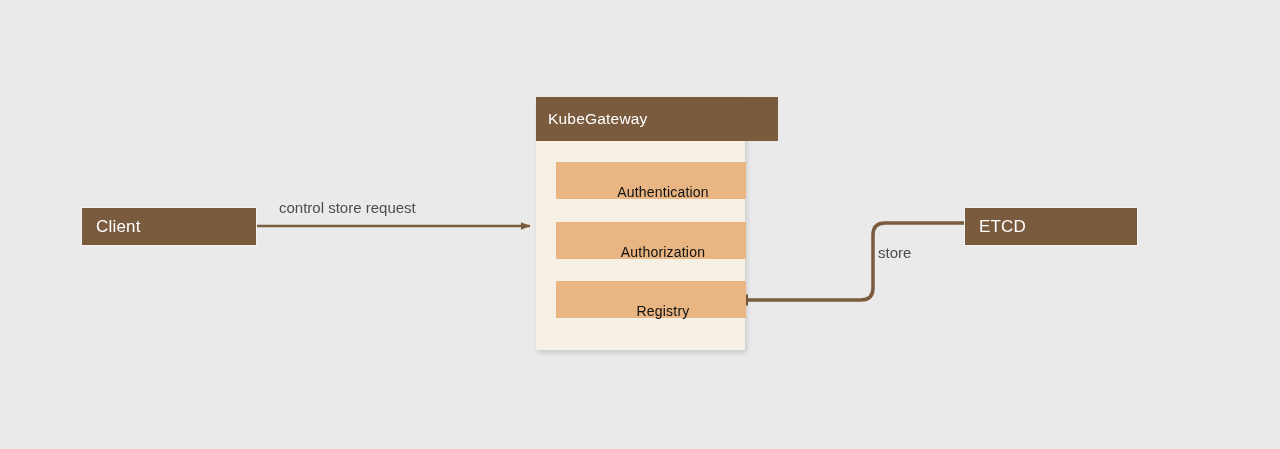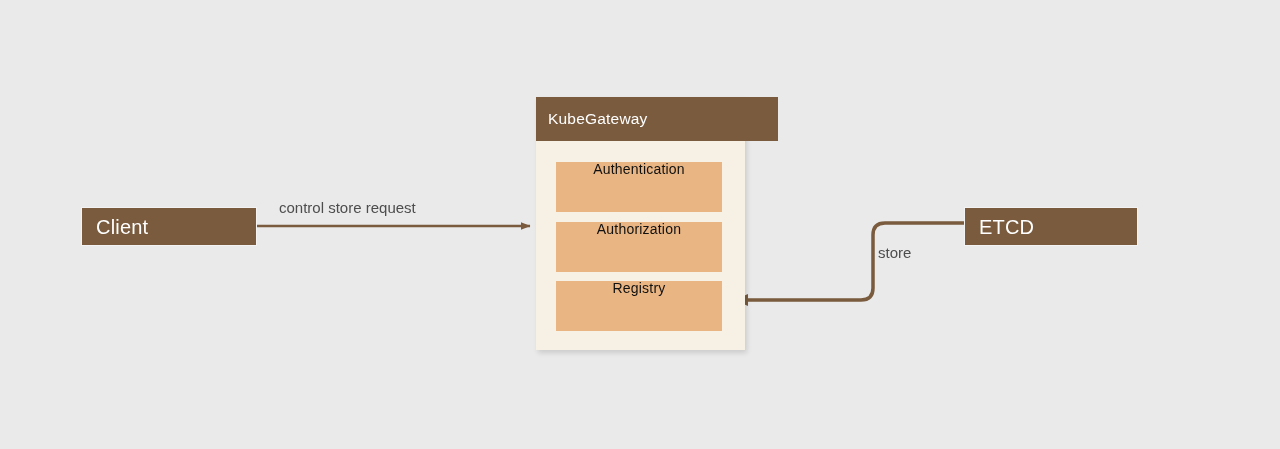--- a/index.html
+++ b/index.html
@@ -25,21 +25,21 @@
     box-sizing: border-box;
     border: 1px solid #f3f3f3;
     display: flex;
     align-items: center;
   }
   .node-brown {
     background: #7a5b3e;
     color: #ffffff;
   }
   .node-label {
-    font-size: 20px;
+    font-size: 17px;
     letter-spacing: .2px;
     line-height: 1;
     white-space: nowrap;
   }
 
   
   #client-node {
     left: 81px;
     top: 207px;
     width: 176px;
@@ -78,26 +78,27 @@
     padding-left: 12px;
     box-sizing: border-box;
   }
   #kubegateway-header .node-label {
     font-size: 15.5px;
   }
   .component {
     position: absolute;
     left: 20px;
     width: 166px;
-    height: 50px;
+    height: 37px;
     background: #e8b583;
     color: #000000;
     display: flex;
-    align-items: flex-start;
+    align-items: flex-end;
     justify-content: center;
+    padding-left: 24px;
   }
   .component .node-label {
     font-size: 14px;
     color: #111111;
   }
   #component-0 { top: 65px; }
   #component-1 { top: 125px; }
   #component-2 { top: 184px; }
 
   

